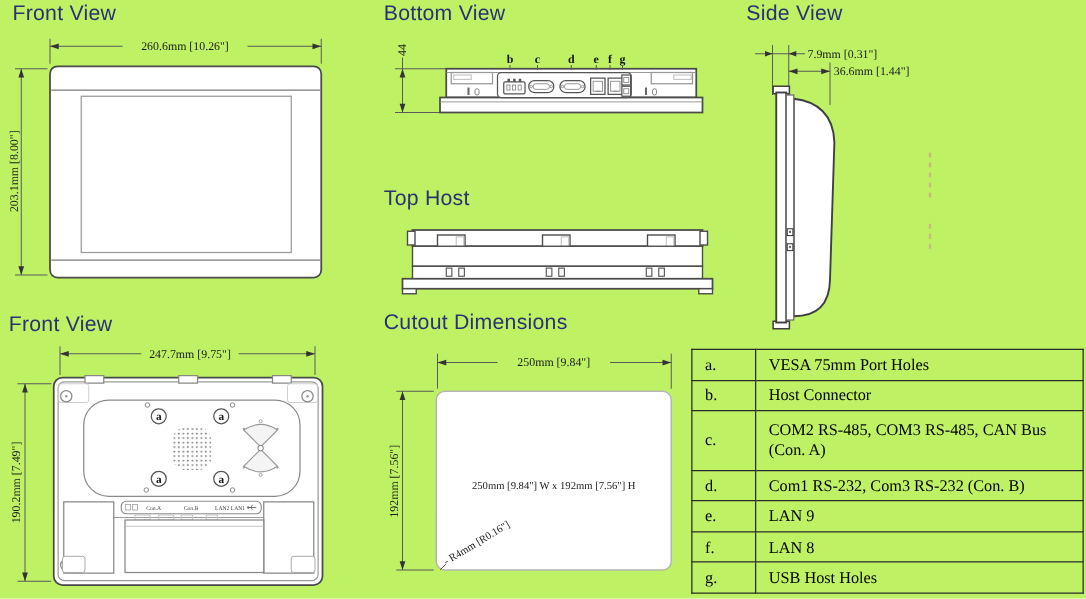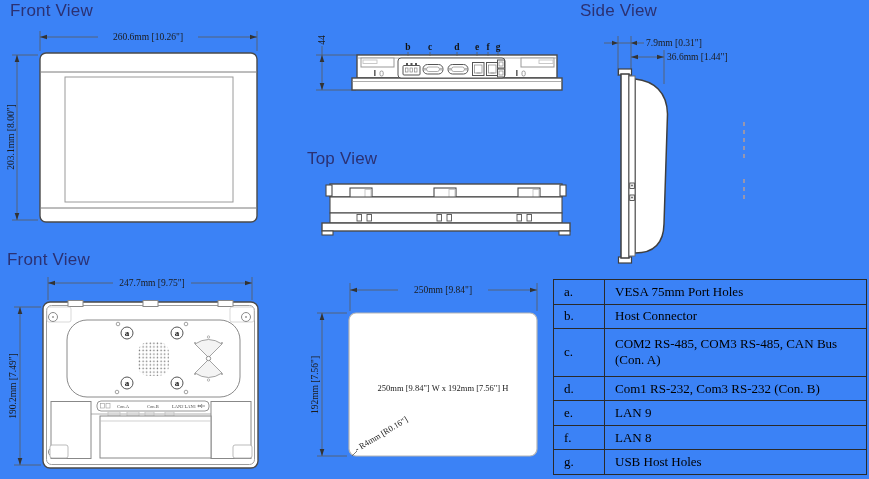--- a/index.html
+++ b/index.html
@@ -1,16 +1,16 @@
 <!DOCTYPE html>
 <html><head>
 <meta charset="utf-8">
 <style>
   html,body{margin:0;padding:0;background:#ffffff;}
-  #page{position:relative;width:869px;height:479px;background:#3b82f6;overflow:hidden;
+  #page{position:relative;width:869px;height:479px;background:#bef264;overflow:hidden;
         font-family:"Liberation Sans",sans-serif;}
   .view-title{position:absolute;font-size:17px;font-weight:500;color:#2b3173;
               letter-spacing:.2px;white-space:nowrap;}
   svg{position:absolute;overflow:visible;}
   .dim-text{font-family:"Liberation Serif",serif;font-size:9.5px;fill:#1b1b1b;}
   .dim-small{font-family:"Liberation Serif",serif;font-size:8.5px;fill:#1b1b1b;}
   .port-lbl{font-family:"Liberation Serif",serif;font-size:9.5px;font-weight:bold;fill:#111;}
   .tiny-lbl{font-family:"Liberation Serif",serif;font-size:4.5px;fill:#444;}
   .a-lbl{font-family:"Liberation Serif",serif;font-size:9px;font-weight:bold;fill:#111;}
   .thin{stroke:#5a5a5a;stroke-width:.8;fill:none;}
@@ -25,23 +25,25 @@
       table-layout:fixed;}
   table.legend td{border:1px solid #2a2a2a;padding:0 6px 0 10px;vertical-align:middle;}
   table.legend td.key{width:34px;}
 </style>
 </head>
 <body>
 
 <div id="page">
 
   <div class="view-title" style="left:10px;top:1px;">Front View</div>
-  <div class="view-title" style="left:580px;top:1px;">Side View</div>
-  <div class="view-title" style="left:307px;top:149px;">Top View</div>
+  <div class="view-title" style="left:307px;top:1px;">Bottom View</div>
+  <div class="view-title" style="left:597px;top:1px;">Side View</div>
+  <div class="view-title" style="left:307px;top:149px;">Top Host</div>
   <div class="view-title" style="left:7px;top:250px;">Front View</div>
+  <div class="view-title" style="left:307px;top:248px;">Cutout Dimensions</div>
 
   <svg style="left:8px;top:24px;" width="280" height="206" viewBox="0 0 280 206">
 
     <line class="thin" x1="32" y1="7" x2="32" y2="27"></line>
     <line class="thin" x1="249" y1="7" x2="249" y2="27"></line>
     <line class="thin" x1="32" y1="13" x2="90" y2="13"></line>
     <line class="thin" x1="190" y1="13" x2="249" y2="13"></line>
     <polygon class="arr" points="32,13 39,10.7 39,15.3"></polygon>
     <polygon class="arr" points="249,13 242,10.7 242,15.3"></polygon>
     <text class="dim-text" x="140" y="16" text-anchor="middle">260.6mm [10.26"]</text>

